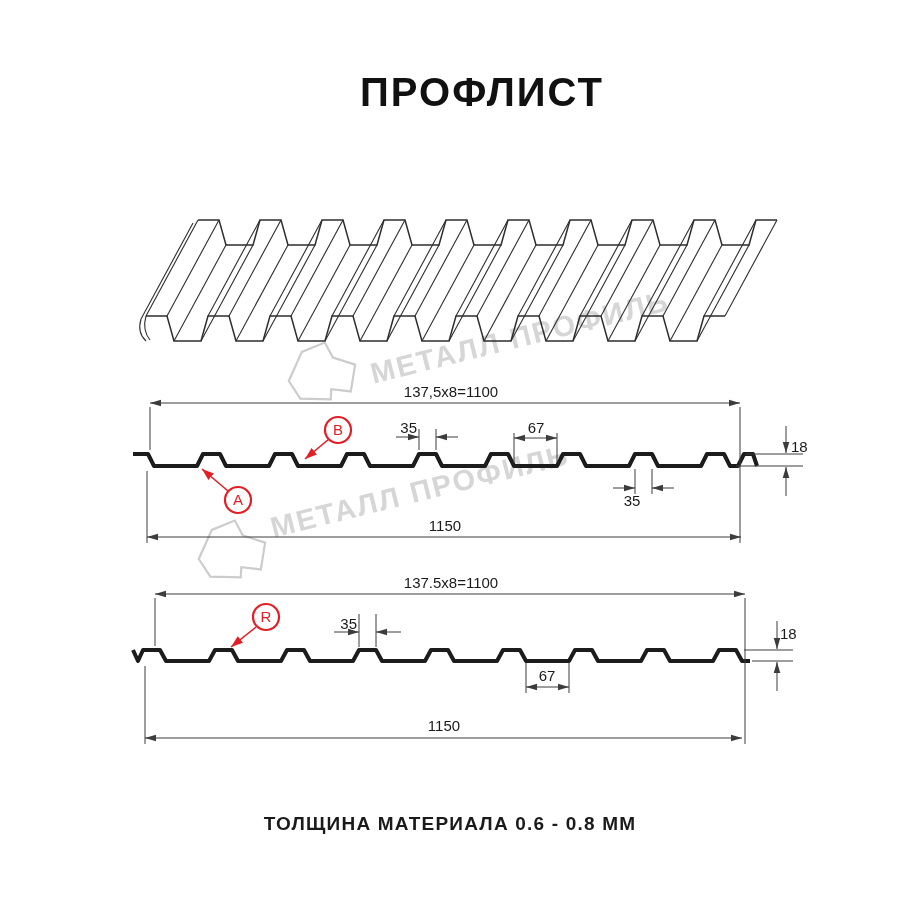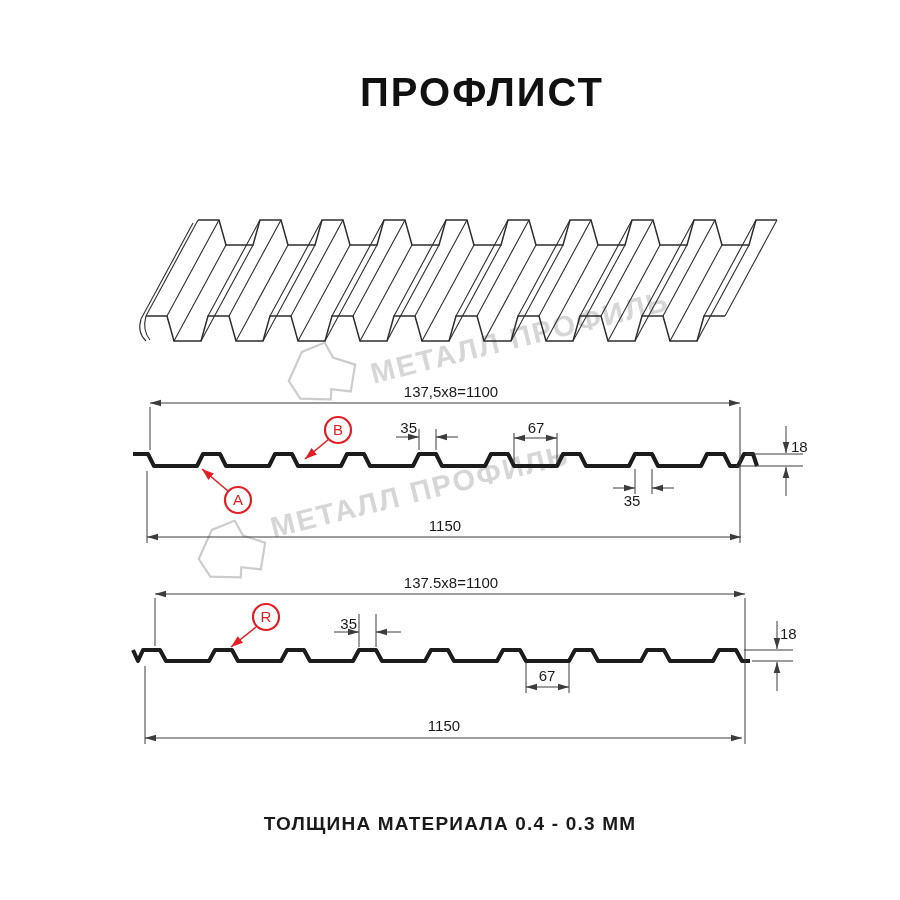--- a/index.html
+++ b/index.html
@@ -163,14 +163,14 @@
     <text class="dim" x="357" y="629" text-anchor="end">35</text>
     <text class="dim" x="547" y="681" text-anchor="middle">67</text>
     <text class="dim" x="780" y="639" text-anchor="start">18</text>
     <text class="dim" x="444" y="731" text-anchor="middle">1150</text>
 
     <line x1="256" y1="627" x2="231" y2="647" stroke="#e31e24" stroke-width="1.6" marker-end="url(#ahr)"></line>
     <circle cx="266" cy="617" r="13" fill="none" stroke="#e31e24" stroke-width="2.2"></circle>
     <text class="mark" x="266" y="622" text-anchor="middle">R</text>
   </svg>
 
-  <div class="footer">ТОЛЩИНА МАТЕРИАЛА 0.4 - 0.3 ММ</div>
+  <div class="footer">ТОЛЩИНА МАТЕРИАЛА 0.6 - 0.8 ММ</div>
 </div>
 
 </body></html>

